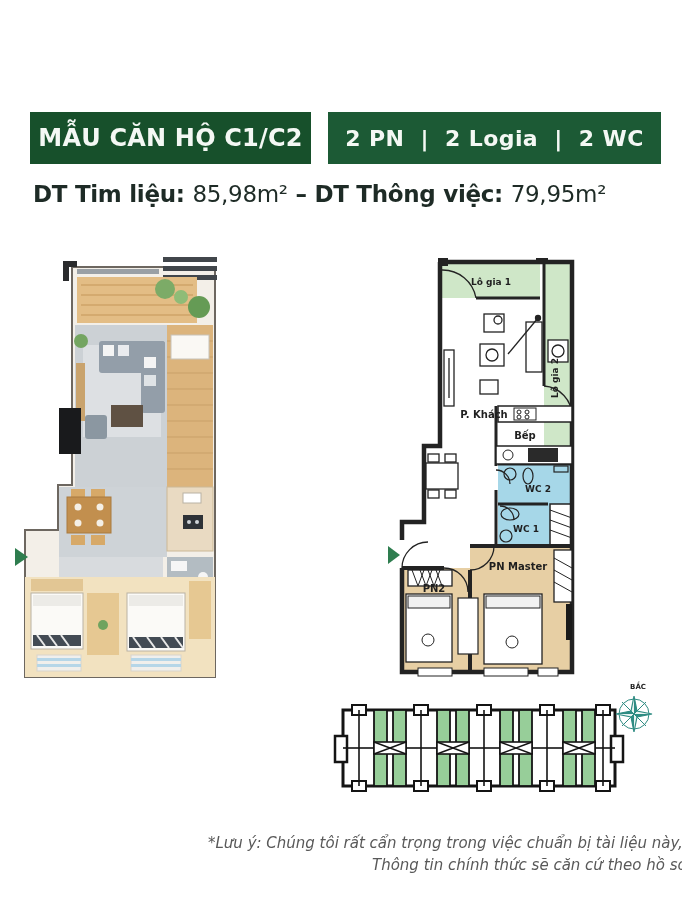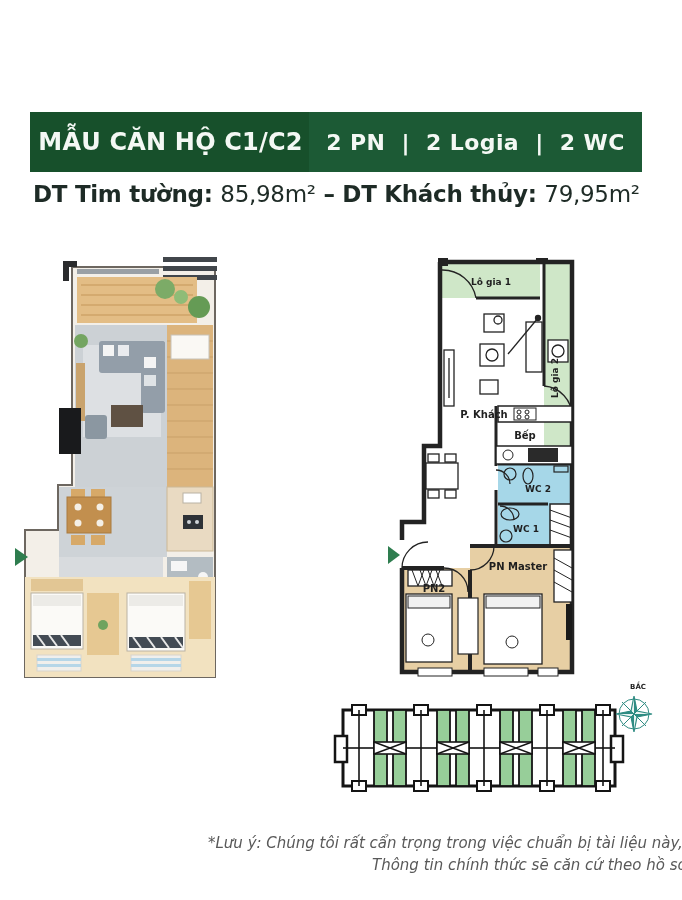--- a/index.html
+++ b/index.html
@@ -1,42 +1,42 @@
 <!DOCTYPE html>
 <html><head>
 <meta charset="utf-8">
 <style>
   html,body{margin:0;padding:0;background:#fff;}
   .page{position:relative;width:682px;height:900px;background:#fff;overflow:hidden;
         font-family:"DejaVu Sans","Liberation Sans",sans-serif;}
-  .hdr-box{position:absolute;top:112px;height:60px;display:flex;align-items:center;justify-content:center;
+  .hdr-box{position:absolute;top:112px;height:52px;display:flex;align-items:center;justify-content:center;
            color:#f4f8f4;}
   .hdr-title{left:30px;width:281px;background:#17502b;font-size:24px;font-weight:800;letter-spacing:.2px;}
-  .hdr-specs{left:309px;width:333px;background:#1c5a35;font-size:22px;font-weight:700;letter-spacing:.4px;white-space:pre;}
+  .hdr-specs{left:328px;width:333px;background:#1c5a35;font-size:22px;font-weight:700;letter-spacing:.4px;white-space:pre;}
   .area-line{position:absolute;left:33px;top:181px;font-size:23px;color:#1e2b26;font-weight:600;
              letter-spacing:-.3px;white-space:nowrap;}
   .area-line b{font-weight:400;}
   .plan3d{position:absolute;left:15px;top:245px;}
   .plan2d{position:absolute;left:388px;top:258px;}
   .siteplan{position:absolute;left:333px;top:696px;}
   .compass{position:absolute;left:608px;top:680px;}
   .foot{position:absolute;color:#595959;font-style:italic;font-size:15px;white-space:nowrap;}
   .foot1{left:208px;top:834px;}
   .foot2{left:372px;top:856px;}
   svg text{font-family:"DejaVu Sans","Liberation Sans",sans-serif;font-weight:bold;fill:#1f1f1f;}
 </style>
 </head>
 <body>
 
 <div class="page">
 
   <div class="hdr-box hdr-title">MẪU CĂN HỘ C1/C2</div>
   <div class="hdr-box hdr-specs">2 PN  |  2 Logia  |  2 WC</div>
 
-  <div class="area-line"><span>DT Tim tường: </span><b>85,98m²</b><span> – </span><span>DT Khách thủy: </span><b>79,95m²</b></div>
+  <div class="area-line"><span>DT Tim liệu: </span><b>85,98m²</b><span> – </span><span>DT Thông việc: </span><b>79,95m²</b></div>
 
   <svg class="plan3d" width="215" height="445" viewBox="0 0 215 445">
     <g>
       <path d="M57,22 H200 V432 H10 V285 H43 V240 H57 Z" fill="#f3efe8" stroke="#6d6760" stroke-width="2"></path>
 
       <g fill="#41464b">
         <rect x="148" y="12" width="54" height="5"></rect>
           <rect x="148" y="21" width="54" height="5"></rect>
         <rect x="148" y="30" width="54" height="5"></rect>
           <rect x="62" y="24" width="82" height="5" fill="#9aa0a5"></rect>

